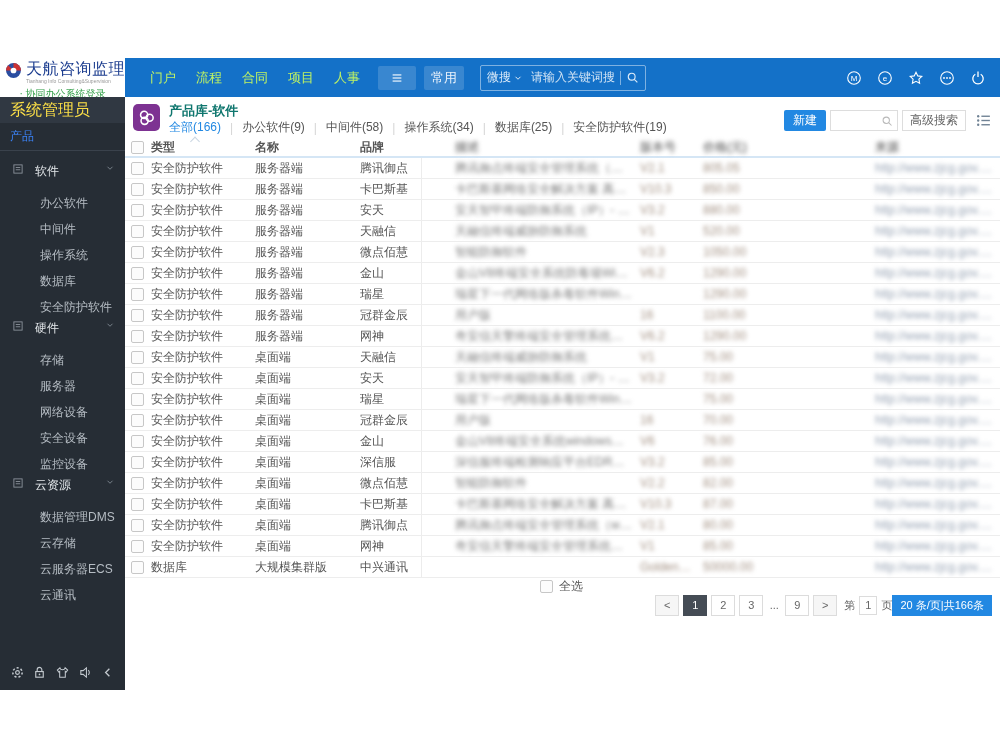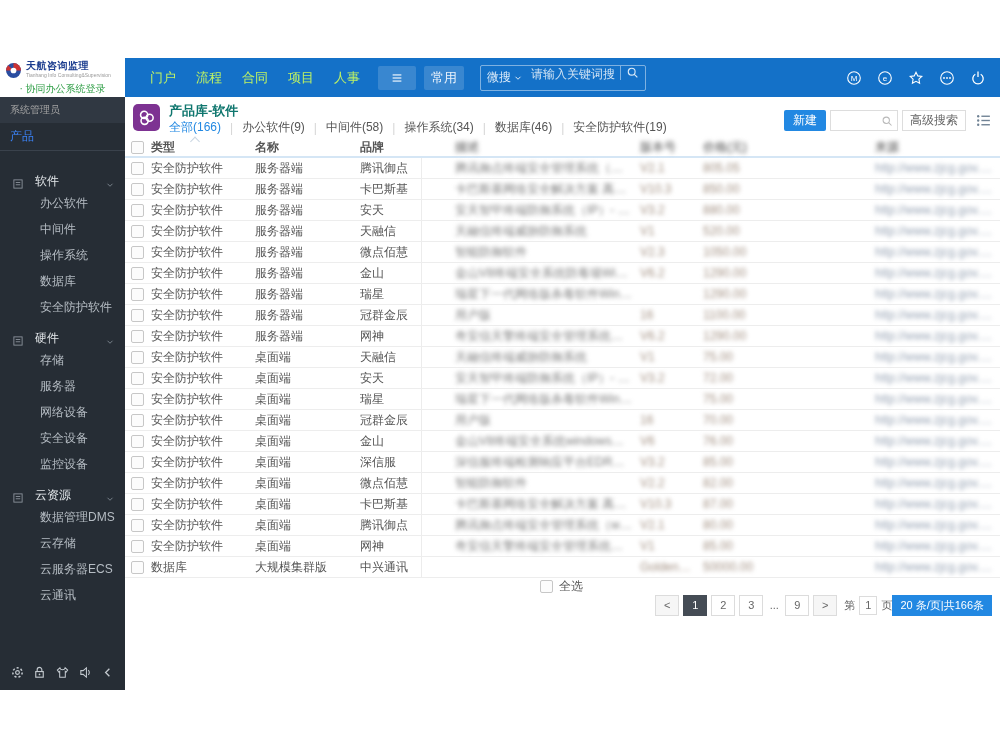--- a/index.html
+++ b/index.html
@@ -4,45 +4,45 @@
 <style>
   html,body{margin:0;padding:0;background:#fff;}
   body{width:1000px;height:750px;overflow:hidden;font-family:"Liberation Sans","DejaVu Sans",sans-serif;}
   .screen{position:relative;width:1000px;height:750px;background:#fff;}
 
   
   .logo-block{position:absolute;left:0;top:58px;width:125px;height:39px;background:#fff;}
   .logo-row{display:flex;align-items:flex-start;padding:3px 0 0 5px;}
   .logo-icon{width:17px;height:17px;flex:0 0 17px;margin-top:1px;}
   .logo-texts{margin-left:4px;line-height:1;}
-  .logo-title{font-size:10px;font-weight:bold;color:#1c3d8f;letter-spacing:.5px;}
+  .logo-title{font-size:16px;font-weight:normal;color:#1c3d8f;letter-spacing:.5px;}
   .logo-sub{font-size:5px;color:#9a9a9a;margin-top:2px;filter:blur(.4px);}
   .logo-login{font-size:10px;color:#2f9e46;text-align:center;margin-top:3px;}
 
   
   .topbar{position:absolute;left:125px;top:58px;width:875px;height:39px;background:#1471c8;display:flex;align-items:center;color:#eaf3fc;}
   .nav{display:flex;align-items:center;gap:0;margin-left:15px;}
   .nav-item{font-size:13px;color:#bef264;padding:0 10px;cursor:pointer;white-space:nowrap;}
   .nav-box{display:flex;align-items:center;justify-content:center;background:rgba(255,255,255,.16);border-radius:2px;height:24px;min-width:24px;margin-left:8px;padding:0 7px;font-size:13px;cursor:pointer;}
   .nav-box .ic{width:14px;height:14px;}
-  .hsearch{display:flex;height:24px;border:1px solid rgba(255,255,255,.45);border-radius:2px;margin-left:16px;padding:0 6px;font-size:12px;color:#dcebf9;}
+  .hsearch{display:flex;align-items:center;height:24px;border:1px solid rgba(255,255,255,.45);border-radius:2px;margin-left:16px;padding:0 6px;font-size:12px;color:#dcebf9;}
   .hsearch .scope{display:flex;align-items:center;gap:2px;white-space:nowrap;}
   .hsearch .ph{margin-left:8px;color:rgba(255,255,255,.8);white-space:nowrap;}
   .hsearch .sep{width:1px;height:14px;background:rgba(255,255,255,.45);margin:0 5px;}
   .hsearch .ic{width:13px;height:13px;}
   .top-icons{margin-left:auto;display:flex;align-items:center;gap:15px;padding-right:14px;}
   .top-icons .ic{width:16px;height:16px;color:#fff;cursor:pointer;}
   .ic svg{width:100%;height:100%;display:block;}
 
   
   .sidebar{position:absolute;left:0;top:97px;width:125px;height:593px;background:#262d35;}
-  .side-role{height:26px;line-height:26px;background:#303842;color:#a3a3a3;font-size:10px;padding-left:10px;}
+  .side-role{height:26px;line-height:26px;background:#303842;color:#fde047;font-size:16px;padding-left:10px;}
   .side-section{height:27px;line-height:27px;color:#3b82f6;font-size:12px;padding-left:10px;border-bottom:1px solid #3a424c;}
   .side-menu{margin-top:12px;}
-  .mgroup{display:flex;align-items:flex-end;height:27px;padding-left:12px;color:#e3e7ea;font-size:12px;cursor:pointer;}
+  .mgroup{display:flex;align-items:flex-start;height:27px;padding-left:12px;color:#e3e7ea;font-size:12px;cursor:pointer;}
   .mgroup .ic{width:12px;height:12px;color:#8a929b;}
   .mgroup .lbl{margin-left:11px;}
   .mgroup .chev{margin-left:auto;margin-right:10px;width:10px;height:10px;color:#7c858e;}
   .mitem{height:26px;line-height:26px;padding-left:40px;color:#b6bdc4;font-size:12px;cursor:pointer;}
   .side-icons{position:absolute;bottom:10px;left:0;width:100%;display:flex;align-items:center;justify-content:space-around;padding:0 6px;box-sizing:border-box;}
   .side-icons .ic{width:15px;height:15px;color:#c3c9cf;cursor:pointer;}
   .side-collapse{width:8px;height:10px;color:#8b939b;}
 
   
   .main{position:absolute;left:125px;top:97px;width:875px;height:593px;background:#fff;}
@@ -293,21 +293,21 @@
       <div class="page-title">产品库-软件</div>
       <div class="tabs" id="tabs">
           <span class="tab active">全部(166)</span>
           <span class="tab-sep">|</span>
           <span class="tab">办公软件(9)</span>
           <span class="tab-sep">|</span>
           <span class="tab">中间件(58)</span>
           <span class="tab-sep">|</span>
           <span class="tab">操作系统(34)</span>
           <span class="tab-sep">|</span>
-          <span class="tab">数据库(46)</span>
+          <span class="tab">数据库(25)</span>
           <span class="tab-sep">|</span>
           <span class="tab">安全防护软件(19)</span>
         </div>
       <div class="controls">
         <div class="btn-new">新建</div>
         <div class="mini-search">
             <span class="ic">
               <svg viewBox="0 0 16 16">
                 <circle cx="7" cy="7" r="4.2" fill="none" stroke="currentColor" stroke-width="1.4"></circle>
                 <line x1="10.2" y1="10.2" x2="14" y2="14" stroke="currentColor" stroke-width="1.4"></line>

